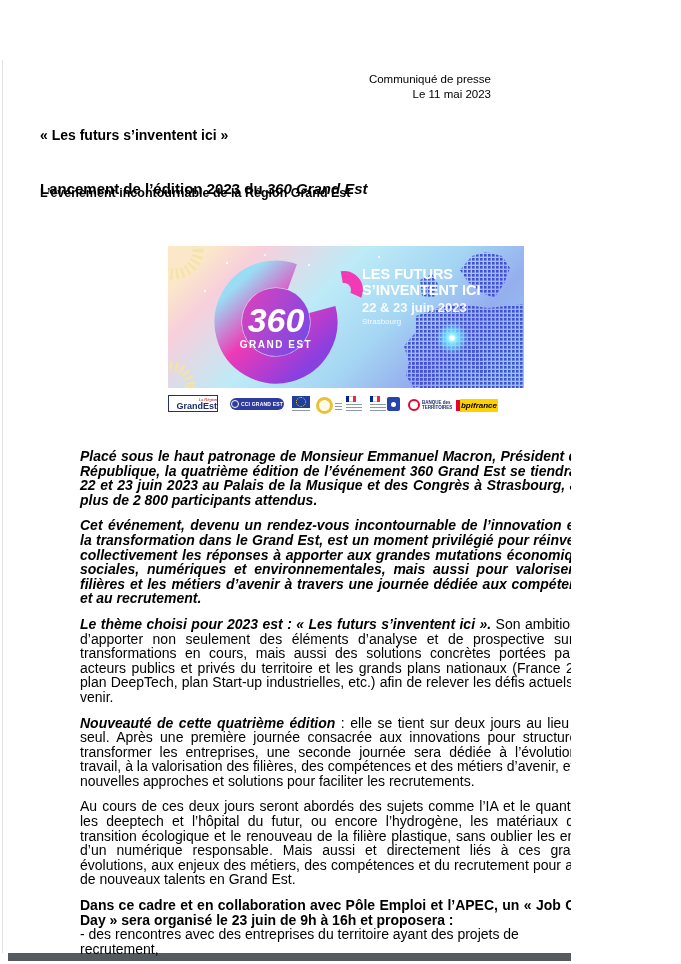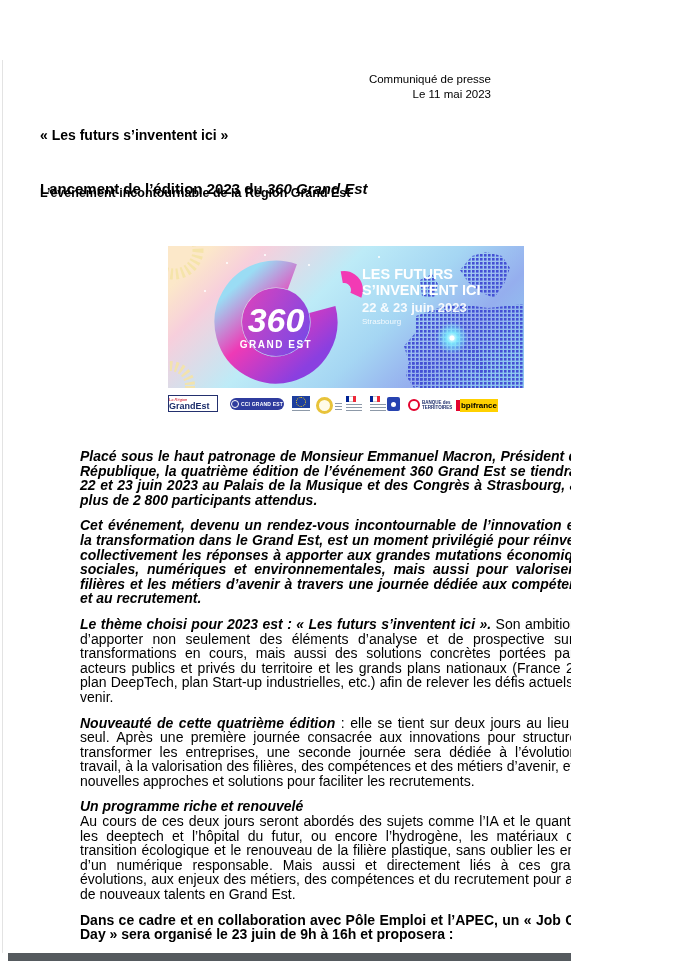--- a/index.html
+++ b/index.html
@@ -16,21 +16,21 @@
   .title-quote{top:127px;font-size:14px;}
   .title-launch{top:158px;font-size:15px;margin-top:22px;}
   .title-launch .ev{font-style:italic;}
   .subtitle1{top:186px;font-size:12.5px;}
   .subtitle2{top:201px;font-size:11.3px;}
   
   .banner{position:absolute;left:168px;top:246px;width:356px;height:142px;overflow:hidden;}
   
   .logos{position:absolute;left:168px;top:395px;width:356px;height:22px;}
   .logo{position:absolute;}
-  .lg-region{left:0;top:0;width:50px;height:17px;border:1px solid #23306e;background:#fff;text-align:left;box-sizing:border-box;}
+  .lg-region{left:0;top:0;width:50px;height:17px;border:1px solid #23306e;background:#fff;text-align:right;box-sizing:border-box;}
   .region-tag{display:block;font-size:4px;line-height:5px;color:#d0021b;font-style:italic;margin-top:1px;}
   .region-name{display:block;font-size:9px;line-height:9px;font-weight:bold;color:#1b2d6b;}
   .lg-cci{left:62px;top:3px;width:54px;height:12px;background:#2f3c9e;border-radius:6px;color:#fff;
           display:flex;align-items:center;justify-content:center;gap:2px;}
   .cci-emblem{width:6px;height:6px;border:1px solid #fff;border-radius:50%;}
   .cci-label{font-size:5px;font-weight:bold;letter-spacing:.2px;}
   .lg-eu{left:124px;top:1px;width:18px;}
   .eu-flag{position:relative;width:18px;height:12px;background:#1e3f9e;}
   .eu-stars{position:absolute;left:4px;top:1px;width:8px;height:8px;border:1px dotted #ffd617;border-radius:50%;}
   .mini-line{height:1.5px;background:#8d99a8;margin-top:1.5px;}
@@ -42,21 +42,21 @@
   .flag-fr{display:flex;width:10px;height:6px;}
   .flag-fr i{display:block;width:3.3px;height:6px;}
   .fr-b{background:#002395;} .fr-w{background:#fff;border-top:1px solid #ccc;border-bottom:1px solid #ccc;box-sizing:border-box;} .fr-r{background:#ed2939;}
   .lg-ademe{left:219px;top:2px;width:13px;height:14px;background:#2743b0;border-radius:2px;}
   .ademe-dot{position:absolute;left:4px;top:4.5px;width:5px;height:5px;background:#fff;border-radius:50%;}
   .lg-banque{left:240px;top:4px;display:flex;align-items:center;gap:2px;}
   .bdt-ring{width:8px;height:8px;border:2px solid #e4032e;border-radius:50%;}
   .bdt-text{font-size:4.5px;line-height:5px;color:#1b2d6b;font-weight:bold;}
   .cdc-square{width:11px;height:11px;background:#e4032e;margin-left:2px;}
   .lg-bpi{left:292px;top:4px;width:38px;height:13px;background:#ffd100;color:#000;font-weight:bold;
-          font-size:8px;line-height:13px;text-align:center;}
+          font-style:italic;font-size:8px;line-height:13px;text-align:center;}
   
   .body-text{position:absolute;left:80px;top:449px;width:521px;font-size:14px;line-height:14.6px;}
   .para{margin:0 0 11px 0;text-align:justify;}
   .bi{font-weight:bold;font-style:italic;}
   .lead{font-weight:bold;font-style:italic;}
   .p5-head{font-weight:bold;font-style:italic;}
   .page-number{position:absolute;left:560px;top:889px;width:41px;text-align:right;font-size:11px;}
 </style>
 </head>
 <body>
@@ -192,23 +192,23 @@
     </div>
     <div class="logo lg-bpi">bpifrance</div>
   </div>
 
   <div class="body-text">
     <p class="para bi">Placé sous le haut patronage de Monsieur Emmanuel Macron, Président de la République, la quatrième édition de l’événement 360 Grand Est se tiendra les 22 et 23 juin 2023 au Palais de la Musique et des Congrès à Strasbourg, avec plus de 2 800 participants attendus.</p>
     <p class="para bi">Cet événement, devenu un rendez-vous incontournable de l’innovation et de la transformation dans le Grand Est, est un moment privilégié pour réinventer collectivement les réponses à apporter aux grandes mutations économiques, sociales, numériques et environnementales, mais aussi pour valoriser les filières et les métiers d’avenir à travers une journée dédiée aux compétences et au recrutement.</p>
     <p class="para"><span class="lead">Le thème choisi pour 2023 est : « Les futurs s’inventent ici ».</span><span> Son ambition est d’apporter non seulement des éléments d’analyse et de prospective sur les transformations en cours, mais aussi des solutions concrètes portées par les acteurs publics et privés du territoire et les grands plans nationaux (France 2030, plan DeepTech, plan Start-up industrielles, etc.) afin de relever les défis actuels et à venir.</span></p>
     <p class="para"><span class="lead">Nouveauté de cette quatrième édition</span><span> : elle se tient sur deux jours au lieu d’un seul. Après une première journée consacrée aux innovations pour structurer et transformer les entreprises, une seconde journée sera dédiée à l’évolution du travail, à la valorisation des filières, des compétences et des métiers d’avenir, et aux nouvelles approches et solutions pour faciliter les recrutements.</span></p>
     <div>
-      <div class="p5-head">Un programme riche et renouvelé</div>
       <p class="para">Au cours de ces deux jours seront abordés des sujets comme l’IA et le quantique, les deeptech et l’hôpital du futur, ou encore l’hydrogène, les matériaux de la transition écologique et le renouveau de la filière plastique, sans oublier les enjeux d’un numérique responsable. Mais aussi et directement liés à ces grandes évolutions, aux enjeux des métiers, des compétences et du recrutement pour attirer de nouveaux talents en Grand Est.</p>
     </div>
     <div>
       <div class="para" style="margin:0;font-weight:bold;">Dans ce cadre et en collaboration avec Pôle Emploi et l’APEC, un « Job Open Day » sera organisé le 23 juin de 9h à 16h et proposera :</div>
+      <div>- des rencontres avec des entreprises du territoire ayant des projets de recrutement,</div>
     </div>
   </div>
 
   <div class="page-number">1</div>
 
 </div>
 
 </body></html>

